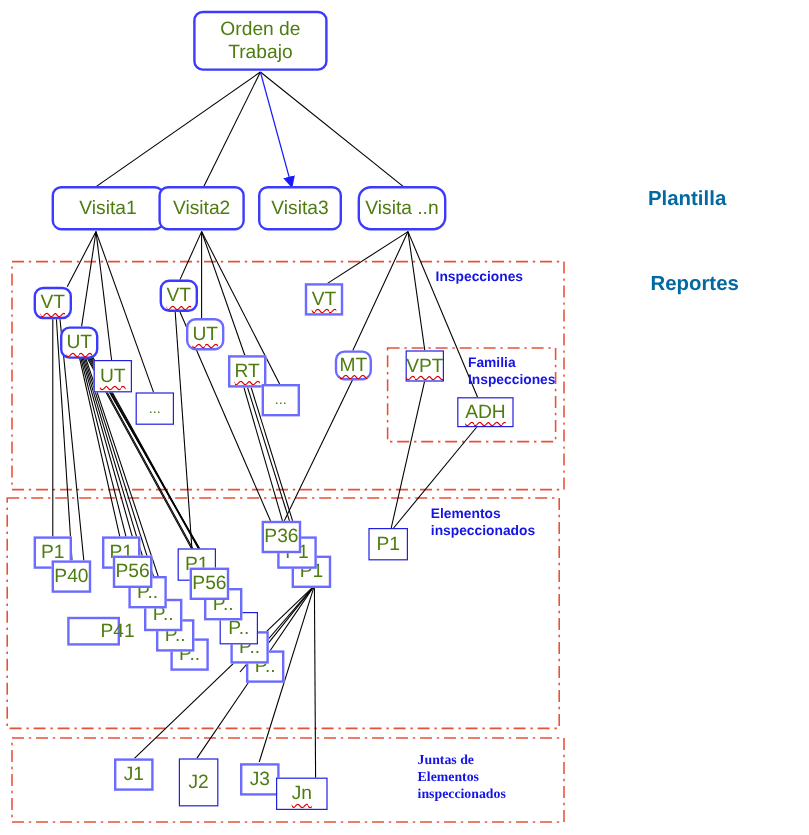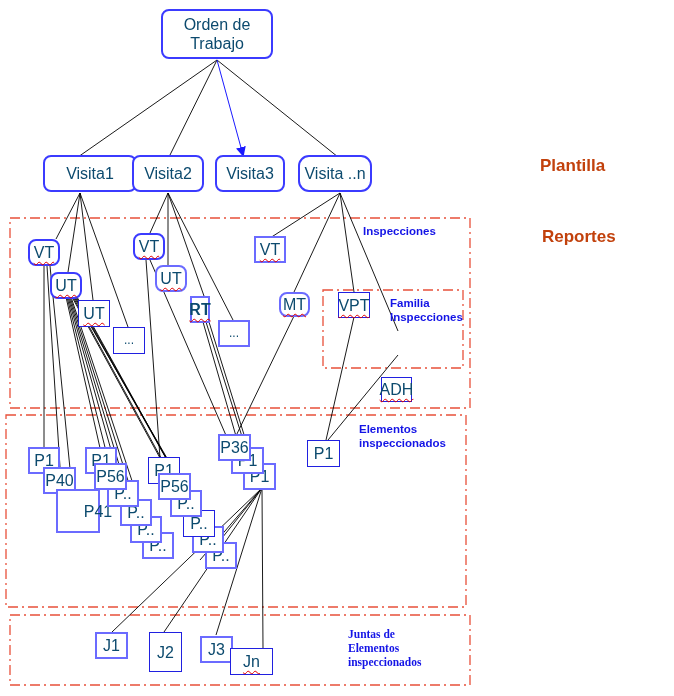--- a/index.html
+++ b/index.html
@@ -1,29 +1,29 @@
 <!DOCTYPE html>
 <html><head>
 <meta charset="utf-8">
 <style>
   html, body { margin: 0; padding: 0; background: #ffffff; }
   body { width: 674px; height: 696px; position: relative; overflow: hidden;
          font-family: "Liberation Sans", sans-serif; }
   #diagram { position: absolute; left: 0; top: 0; width: 674px; height: 696px; }
   .node { position: absolute; box-sizing: border-box; border: 2px solid #3b3bff;
-          background: #fff; color: #0c4a6e; display: flex; align-items: center;
+          background: #fff; color: #4d7c0f; display: flex; align-items: center;
           justify-content: center; text-align: center; font-size: 16px; line-height: 19px; }
   .node.rounded { border-radius: 8px; }
   .node.thin { border-width: 1.5px; border-color: #2020e0; }
   .node.light { border-color: #6b6bff; }
   .squig { text-decoration: underline wavy #e00000; text-decoration-thickness: 1px;
            text-underline-offset: 3px; }
   .region-label { position: absolute; color: #1414e6; font-weight: bold; font-size: 11.5px;
                   line-height: 14px; }
-  .side-label { position: absolute; color: #c2410c; font-weight: bold; font-size: 17px; }
+  .side-label { position: absolute; color: #0369a1; font-weight: bold; font-size: 17px; }
 </style>
 </head>
 <body>
 
 <svg id="diagram" width="674" height="696" viewBox="0 0 674 696">
   <defs>
     <marker id="arrow" markerWidth="10" markerHeight="10" refX="8" refY="5" orient="auto" markerUnits="userSpaceOnUse">
       <path d="M0,0 L10,5 L0,10 z" fill="#1a1aff"></path>
     </marker>
   </defs>
@@ -136,43 +136,43 @@
 <div class="node thin" style="left:113px;top:327px;width:32px;height:27px;font-size:12px;">
     <span>...</span>
   </div>
 
 <div class="node rounded" style="left:133px;top:233px;width:32px;height:27px;">
     <span class="squig">VT</span>
   </div>
 <div class="node rounded light" style="left:155px;top:265px;width:32px;height:27px;">
     <span class="squig">UT</span>
   </div>
-<div class="node light" style="left:190px;top:296px;width:20px;height:27px;font-weight:bold;">
+<div class="node light" style="left:190px;top:296px;width:32px;height:27px;">
     <span class="squig">RT</span>
   </div>
 <div class="node light" style="left:218px;top:320px;width:32px;height:27px;font-size:12px;">
     <span>...</span>
   </div>
 
 <div class="node light" style="left:254px;top:236px;width:32px;height:27px;">
     <span class="squig">VT</span>
   </div>
 <div class="node rounded light" style="left:279px;top:292px;width:31px;height:25px;">
     <span class="squig">MT</span>
   </div>
 <div class="node thin" style="left:338px;top:292px;width:32px;height:26px;">
     <span class="squig">VPT</span>
   </div>
-<div class="node thin" style="left:381px;top:331px;width:31px;height:25px;margin-top:46px;">
+<div class="node thin" style="left:381px;top:331px;width:47px;height:25px;">
     <span class="squig">ADH</span>
   </div>
 
 <div class="node light" style="left:28px;top:447px;width:32px;height:27px;">P1</div>
 <div class="node light" style="left:43px;top:467px;width:33px;height:27px;">P40</div>
-<div class="node light" style="left:56px;top:489px;width:33px;height:44px;padding-left:40px;">P41</div>
+<div class="node light" style="left:56px;top:514px;width:33px;height:24px;padding-left:40px;">P41</div>
 
 <div class="node light" style="left:142px;top:532px;width:32px;height:27px;">P..</div>
 <div class="node light" style="left:130px;top:516px;width:32px;height:27px;">P..</div>
 <div class="node light" style="left:120px;top:499px;width:32px;height:27px;">P..</div>
 <div class="node light" style="left:107px;top:480px;width:32px;height:27px;">P..</div>
 <div class="node light" style="left:85px;top:447px;width:32px;height:27px;">P1</div>
 <div class="node light" style="left:94px;top:463px;width:33px;height:27px;">P56</div>
 
 <div class="node light" style="left:205px;top:542px;width:32px;height:27px;">P..</div>
 <div class="node light" style="left:192px;top:526px;width:32px;height:27px;">P..</div>

